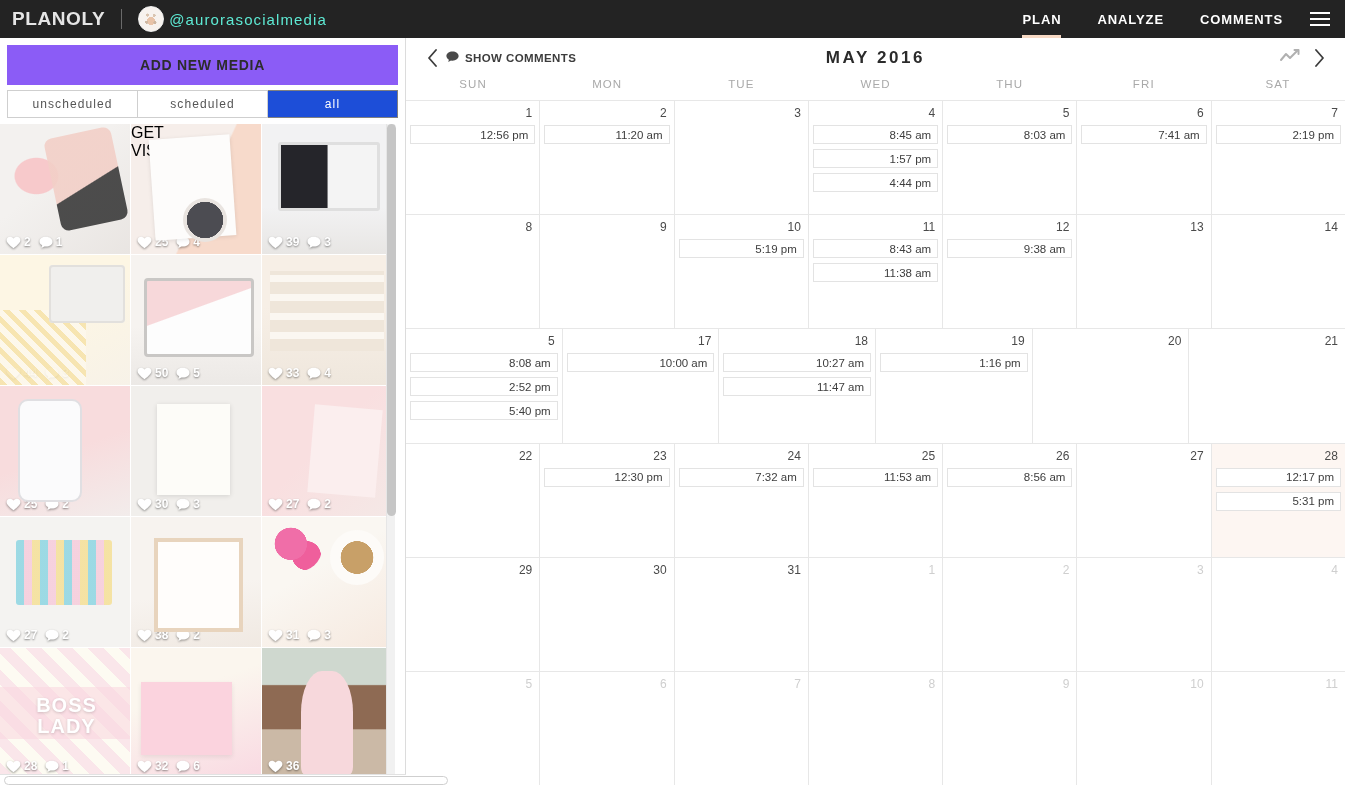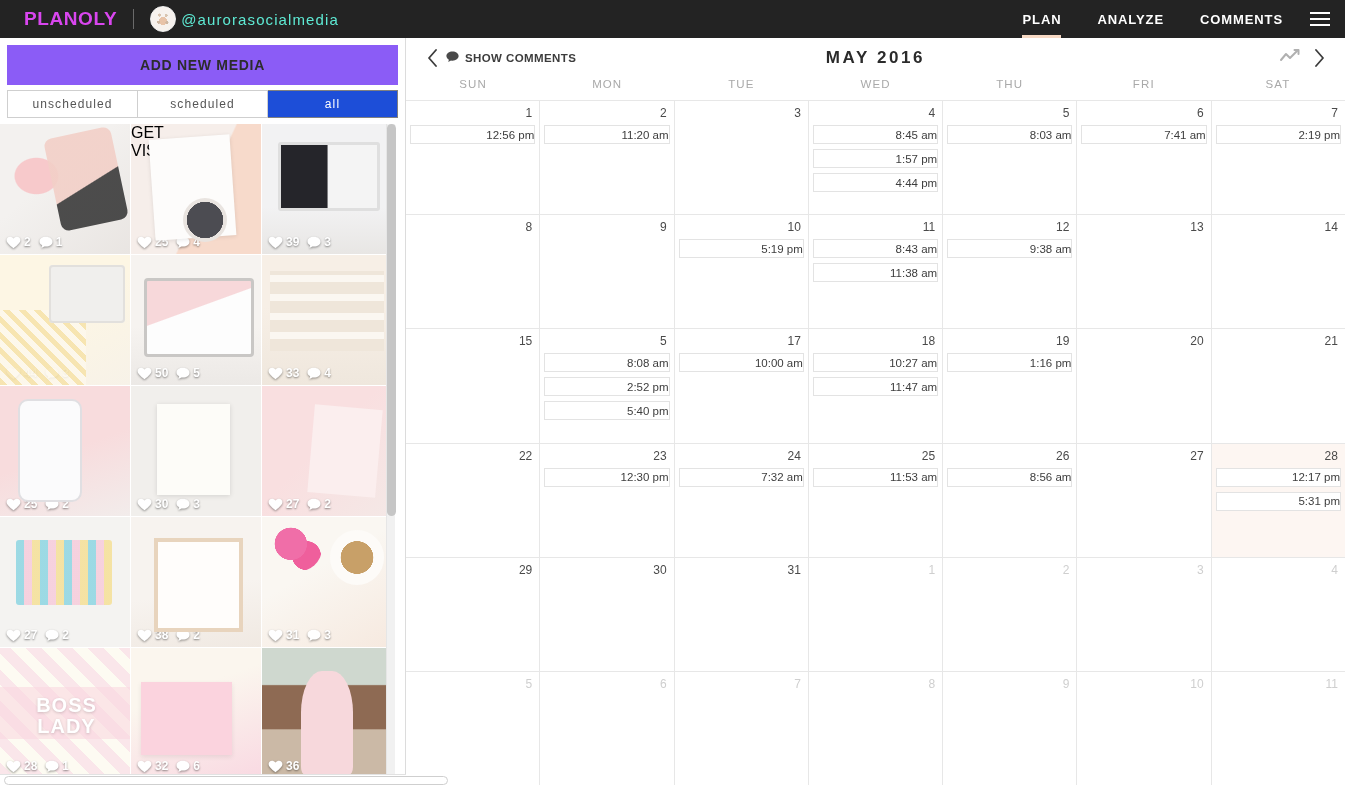--- a/index.html
+++ b/index.html
@@ -12,25 +12,25 @@
 
   
   .topbar {
     height: 38px;
     background: #232323;
     display: flex;
     align-items: center;
     position: relative;
   }
   .brand {
-    color: #d946ef;
+    color: #e5e5e5;
     font-size: 19px;
     font-weight: bold;
     letter-spacing: 0.6px;
-    padding-left: 24px;
+    padding-left: 12px;
   }
   .brand-sep {
     width: 1px; height: 20px; background: #6a6a6a;
     margin: 0 16px;
   }
   .avatar {
     width: 26px; height: 26px; border-radius: 50%;
     background: radial-gradient(circle at 50% 58%, #e8c3a8 0 22%, #f7f2ee 23% 100%);
     border: 1px solid #f2f2f2;
     position: relative; overflow: hidden; flex: 0 0 auto;
@@ -241,21 +241,21 @@
   .day:first-child { border-left: none; }
   .day.highlight { background: #fdf6f2; }
   .daynum {
     text-align: right; font-size: 12px; color: #4a4a4a; padding-right: 3px;
     padding-top: 1px; line-height: 14px;
   }
   .day.other .daynum { color: #cfcfcf; }
   .slot {
     margin-top: 5px; height: 19px; border: 1px solid #e3e3e3;
     background: #ffffff; display: flex; align-items: center; justify-content: flex-end;
-    font-size: 11.5px; color: #3d3d3d; cursor: pointer;
+    padding-right: 6px; font-size: 11.5px; color: #3d3d3d; cursor: pointer;
   }
 </style>
 </head>
 <body>
 
 <div class="topbar">
   <div class="brand">PLANOLY</div>
   <div class="brand-sep"></div>
   <div class="avatar"></div>
   <div class="handle">@aurorasocialmedia</div>
@@ -690,23 +690,20 @@
           </div>
           <div class="day">
             <div class="daynum">13</div>
           </div>
           <div class="day">
             <div class="daynum">14</div>
           </div>
         </div>
         <div class="week">
           <div class="day">
-            <div class="daynum">15</div>
-          </div>
-          <div class="day">
             <div class="daynum">5</div>
             <div class="slot">8:08 am</div>
             <div class="slot">2:52 pm</div>
             <div class="slot">5:40 pm</div>
           </div>
           <div class="day">
             <div class="daynum">17</div>
             <div class="slot">10:00 am</div>
           </div>
           <div class="day">

